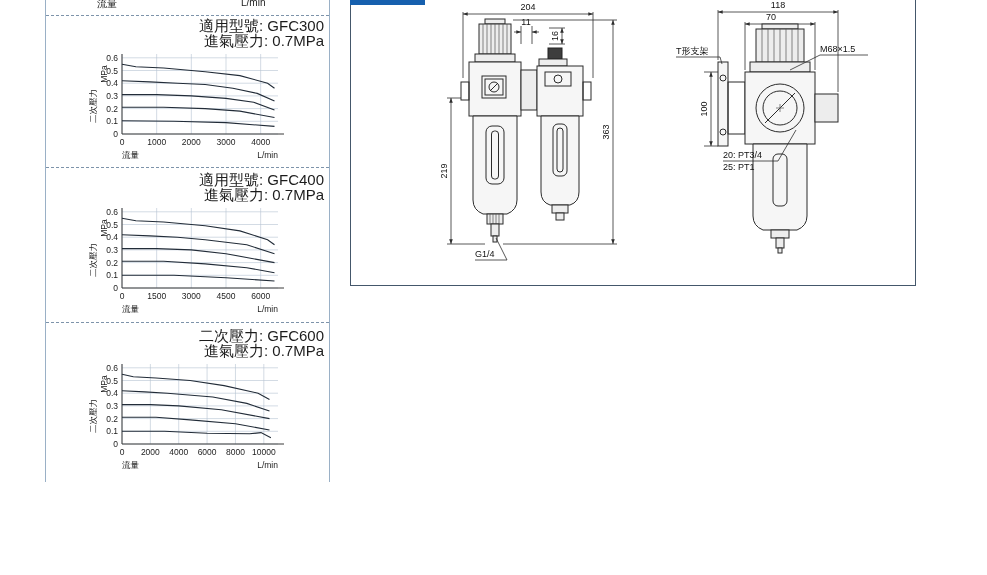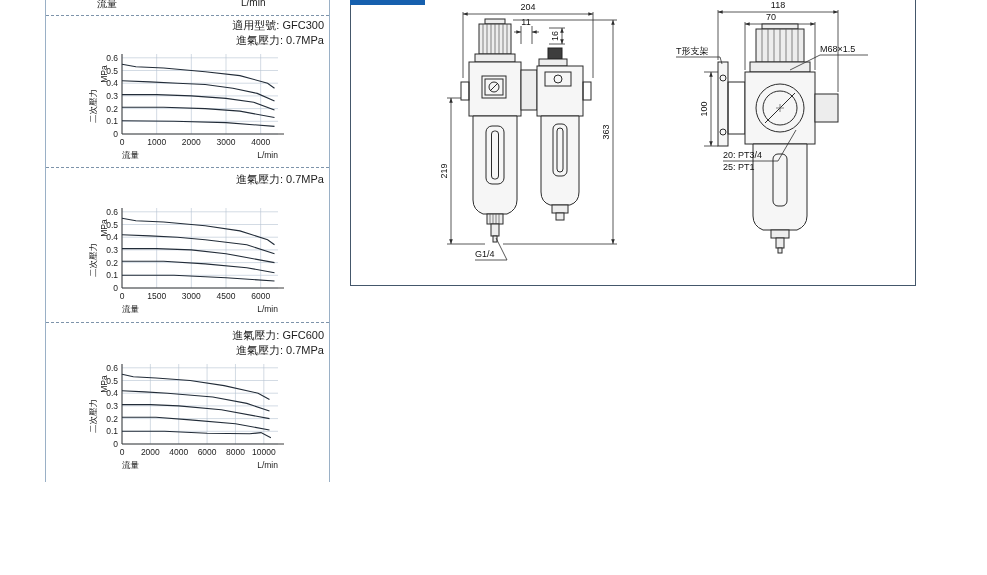--- a/index.html
+++ b/index.html
@@ -2,21 +2,21 @@
 <html><head>
 <meta charset="utf-8">
 <style>
   *{margin:0;padding:0;box-sizing:border-box}
   html,body{background:#fff}
   body{font-family:"Liberation Sans",sans-serif;color:#222}
   .page{position:relative;width:987px;height:482px;background:#fff;overflow:hidden}
   .abs{position:absolute}
   .panel-border{border:1px solid #9ab0c6;background:#fff}
   .dash{border-top:1px dashed #7d93aa;height:0}
-  .sec-header{font-size:11px;line-height:15px;color:#1c1c1c;text-align:right}
+  .sec-header{font-size:15px;line-height:15px;color:#1c1c1c;text-align:right}
   .small-label{font-size:10px;color:#1c1c1c}
   svg text{font-family:"Liberation Sans",sans-serif}
   .tick{font-size:8.5px;fill:#1c1c1c}
   .grid{stroke:#b5c2d2;stroke-width:0.6}
   .axis{stroke:#3a3a3a;stroke-width:1;fill:none}
   .curve{stroke:#222c38;stroke-width:1.1;fill:none}
   .dline{stroke:#2d2d2d;stroke-width:0.8;fill:none}
   .dtext{font-size:9px;fill:#111}
   .oline{stroke:#2b2b2b;stroke-width:1;fill:none}
   .ofill{stroke:#2b2b2b;stroke-width:1;fill:#ededed}
@@ -80,20 +80,21 @@
       <text x="72" y="112" class="tick">流量</text>
       <text x="228" y="112" text-anchor="end" class="tick">L/min</text>
       <polyline points="72.0,18.2 85.9,20.7 113.6,22.0 155.2,25.8 189.9,29.6 217.6,37.2 224.5,42.3" class="curve"></polyline>
       <polyline points="72.0,34.7 99.7,35.9 127.5,37.2 155.2,38.5 182.9,42.3 207.2,47.4 224.5,55.0" class="curve"></polyline>
       <polyline points="72.0,48.6 106.7,48.6 141.3,49.9 176.0,52.4 203.7,56.3 224.5,63.9" class="curve"></polyline>
       <polyline points="72.0,61.3 113.6,61.3 155.2,62.6 189.9,65.1 224.5,71.5" class="curve"></polyline>
       <polyline points="72.0,74.7 124.0,75.3 176.0,76.6 224.5,80.4" class="curve"></polyline>
     </svg>
 
   <div class="abs sec-header" style="left:144px;top:172px;width:180px">
+    <div>適用型號: GFC400</div>
     <div>進氣壓力: 0.7MPa</div>
   </div>
   <svg class="abs" style="left:50px;top:200px" width="280" height="118" viewBox="0 0 280 118">
       <line x1="72" y1="8" x2="72" y2="88" class="grid"></line>
       <line x1="106.66666666666666" y1="8" x2="106.66666666666666" y2="88" class="grid"></line>
       <line x1="141.33333333333331" y1="8" x2="141.33333333333331" y2="88" class="grid"></line>
       <line x1="176" y1="8" x2="176" y2="88" class="grid"></line>
       <line x1="210.66666666666666" y1="8" x2="210.66666666666666" y2="88" class="grid"></line>
       <line x1="72" y1="88" x2="228" y2="88" class="grid"></line>
       <line x1="72" y1="75.3015873015873" x2="228" y2="75.3015873015873" class="grid"></line>
@@ -121,21 +122,21 @@
       <text x="72" y="112" class="tick">流量</text>
       <text x="228" y="112" text-anchor="end" class="tick">L/min</text>
       <polyline points="72.0,18.2 85.9,20.7 113.6,22.0 155.2,25.8 189.9,30.9 217.6,39.7 224.5,44.8" class="curve"></polyline>
       <polyline points="72.0,34.7 99.7,35.9 127.5,37.2 155.2,39.7 196.8,44.8 224.5,53.7" class="curve"></polyline>
       <polyline points="72.0,48.6 106.7,48.6 141.3,49.9 176.0,53.7 224.5,62.6" class="curve"></polyline>
       <polyline points="72.0,61.3 113.6,61.3 155.2,63.9 196.8,67.7 224.5,72.8" class="curve"></polyline>
       <polyline points="72.0,75.3 124.0,75.3 176.0,77.8 224.5,81.0" class="curve"></polyline>
     </svg>
 
   <div class="abs sec-header" style="left:144px;top:328px;width:180px">
-    <div>進氣壓力: GFC600</div>
+    <div>二次壓力: GFC600</div>
     <div>進氣壓力: 0.7MPa</div>
   </div>
   <svg class="abs" style="left:50px;top:356px" width="280" height="118" viewBox="0 0 280 118">
       <line x1="72" y1="8" x2="72" y2="88" class="grid"></line>
       <line x1="100.36363636363636" y1="8" x2="100.36363636363636" y2="88" class="grid"></line>
       <line x1="128.72727272727272" y1="8" x2="128.72727272727272" y2="88" class="grid"></line>
       <line x1="157.09090909090907" y1="8" x2="157.09090909090907" y2="88" class="grid"></line>
       <line x1="185.45454545454544" y1="8" x2="185.45454545454544" y2="88" class="grid"></line>
       <line x1="213.8181818181818" y1="8" x2="213.8181818181818" y2="88" class="grid"></line>
       <line x1="72" y1="88" x2="228" y2="88" class="grid"></line>

